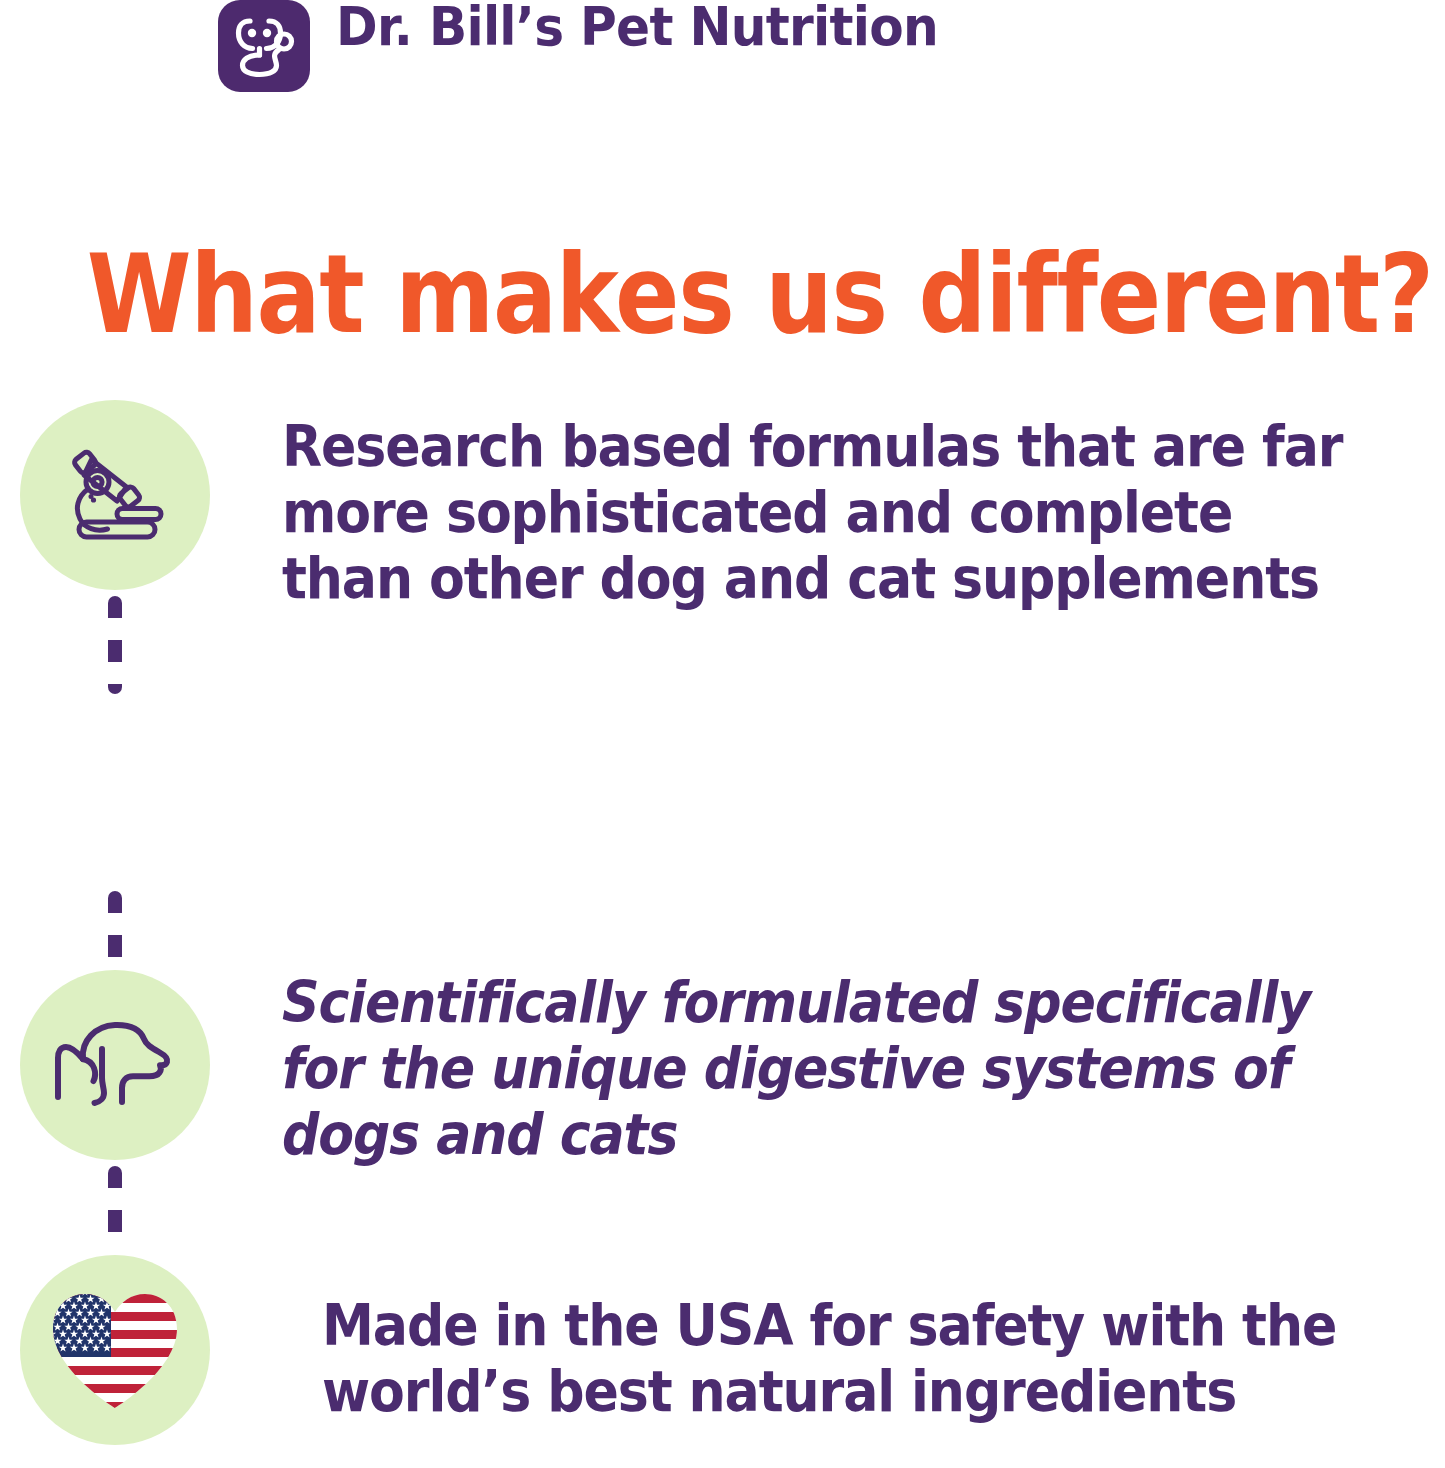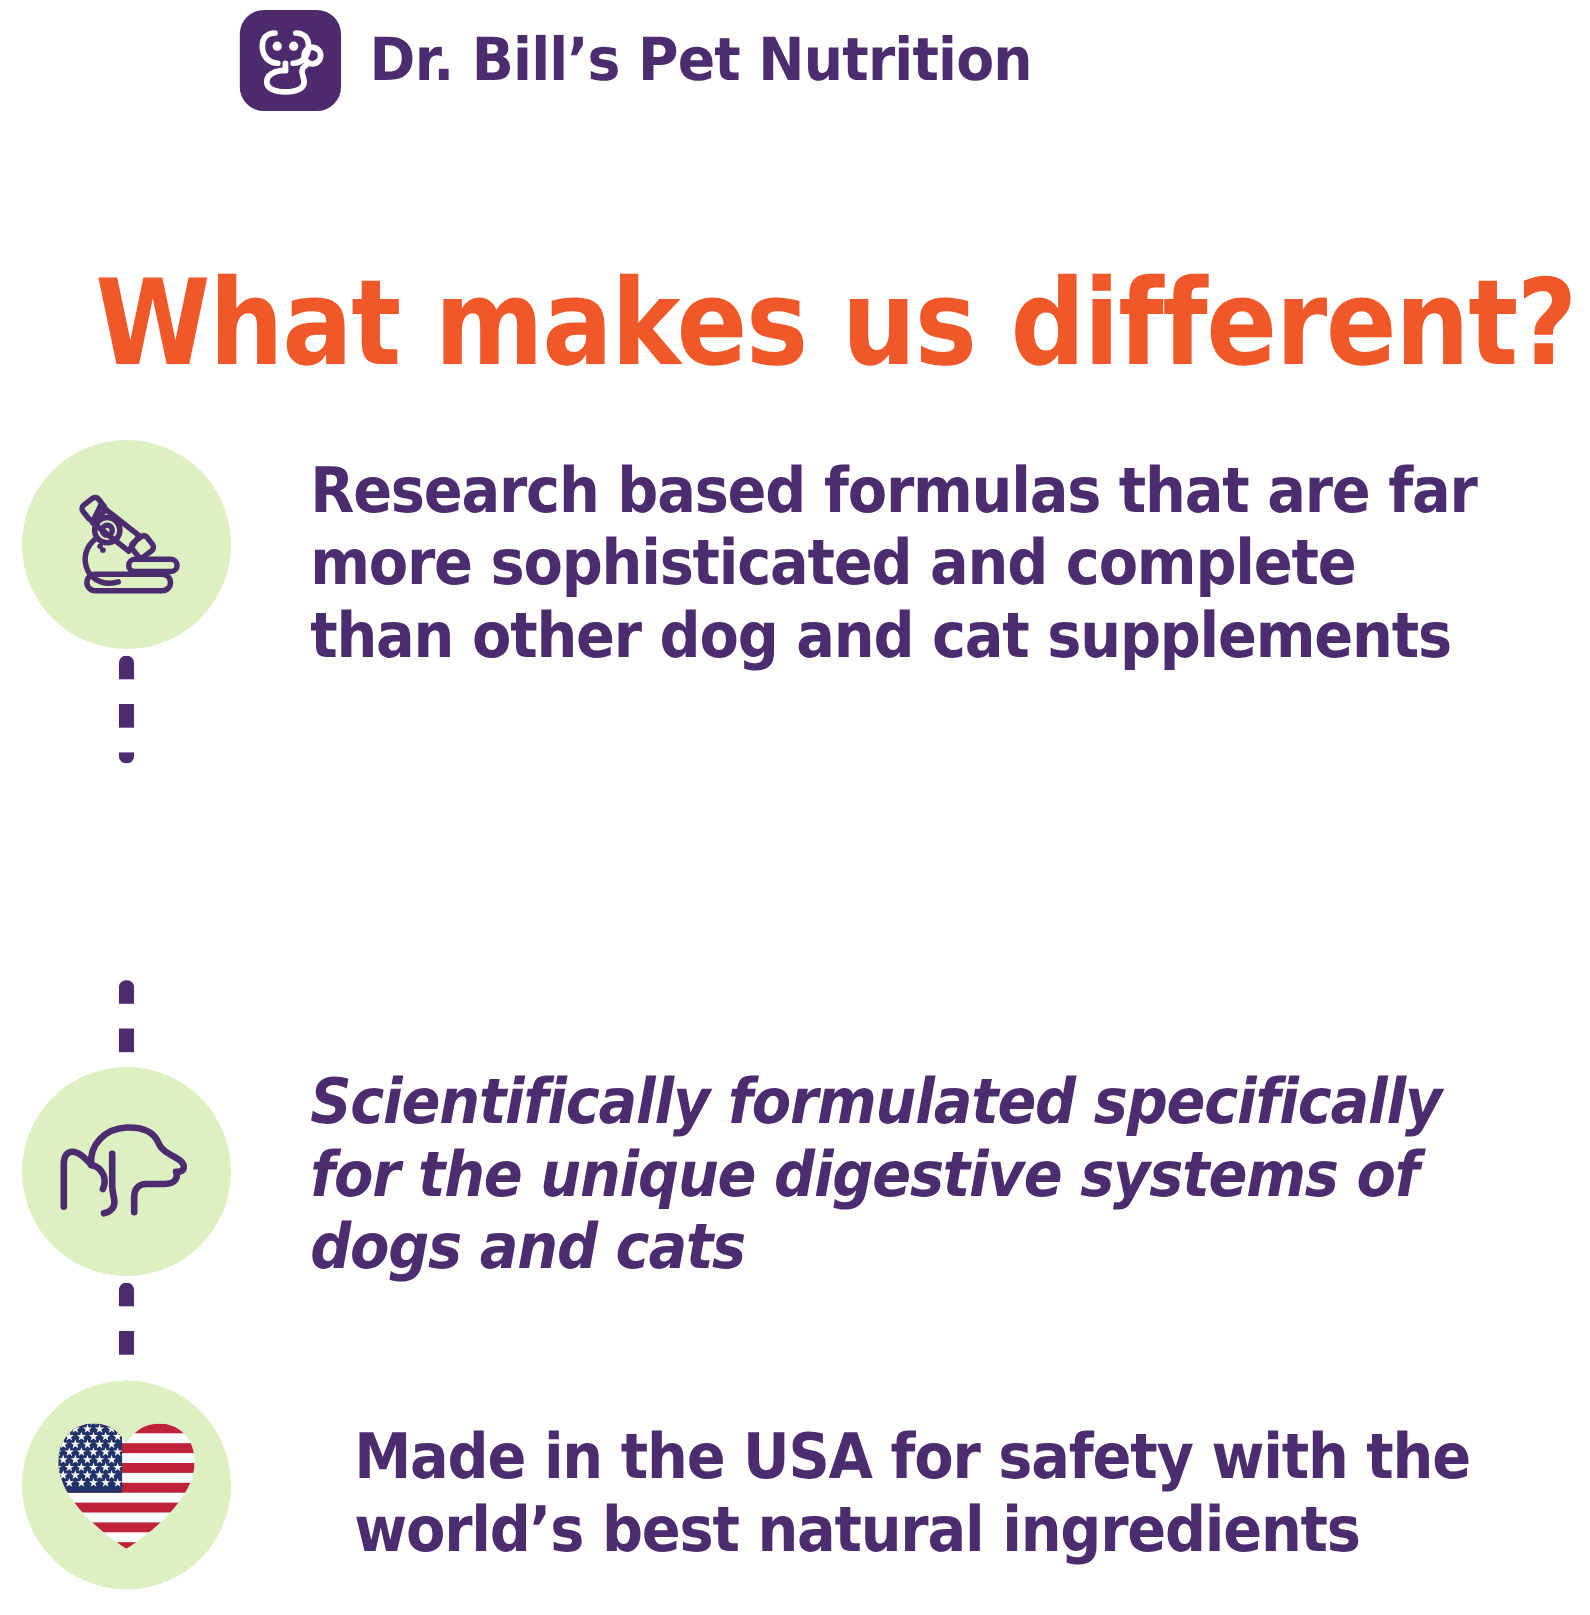--- a/index.html
+++ b/index.html
@@ -16,21 +16,21 @@
   }
 
   
   .brand-header {
     position: absolute;
     left: 0;
     top: 0;
     width: 1202px;
     height: 110px;
     display: flex;
-    align-items: center;
+    align-items: flex-start;
     justify-content: center;
     gap: 26px;
   }
   .brand-logo-mark {
     width: 92px;
     height: 92px;
     border-radius: 22px;
     background: #4d2a6e;
     display: flex;
     align-items: center;

